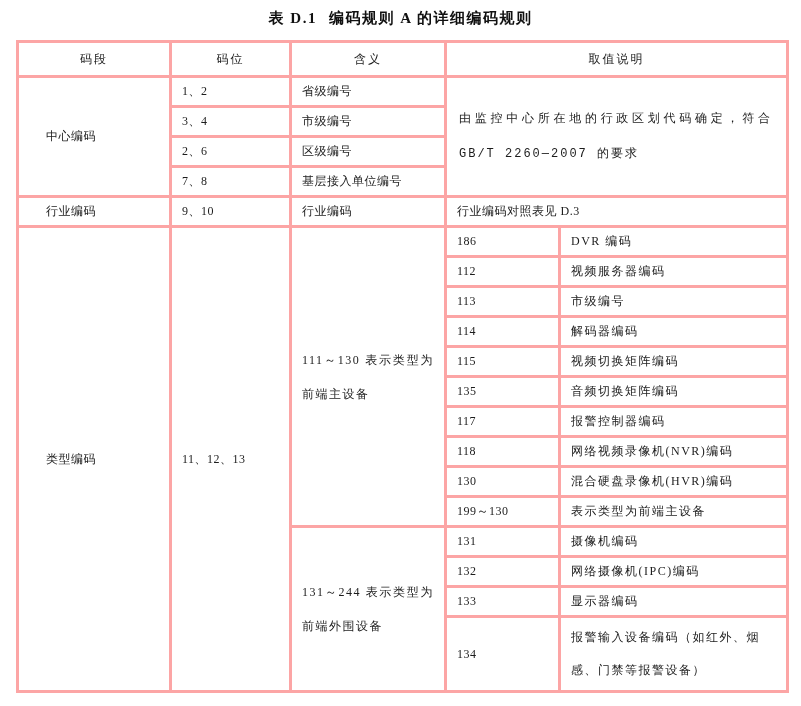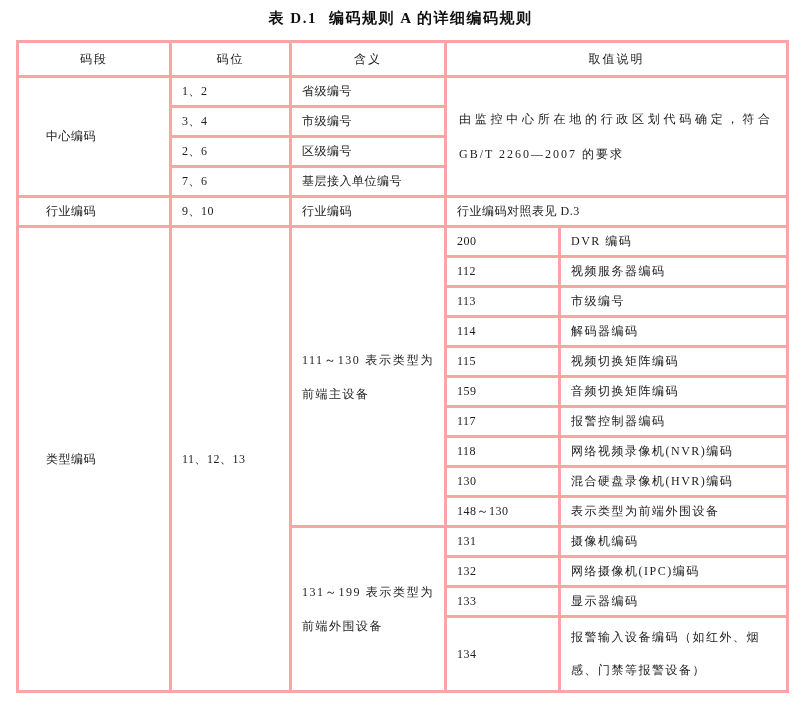--- a/index.html
+++ b/index.html
@@ -51,20 +51,21 @@
     text-align: justify;
     letter-spacing: 1.5px;
     padding-right: 10px;
   }
   td.note {
     line-height: 35px;
     text-align: justify;
     letter-spacing: 2px;
     padding-left: 12px;
     padding-right: 14px;
+    font-family: Liberation Mono, monospace;
   }
   td.desc { letter-spacing: 1.5px; }
   td.desc-wrap {
     line-height: 33px;
     letter-spacing: 1.5px;
     padding-right: 10px;
     margin-top: 48px;
   }
 </style>
 </head>
@@ -100,77 +101,77 @@
       </tr>
       <tr>
         <td>3、4</td>
         <td>市级编号</td>
       </tr>
       <tr>
         <td>2、6</td>
         <td>区级编号</td>
       </tr>
       <tr>
-        <td>7、6</td>
+        <td>7、8</td>
         <td>基层接入单位编号</td>
       </tr>
 
       <tr>
         <td class="seg">行业编码</td>
         <td>9、10</td>
         <td>行业编码</td>
         <td colspan="2">行业编码对照表见 D.3</td>
       </tr>
 
       <tr>
         <td class="seg" rowspan="14">类型编码</td>
         <td rowspan="14">11、12、13</td>
         <td class="wrap" rowspan="10">111～130 表示类型为前端主设备</td>
-        <td>200</td>
+        <td>186</td>
         <td class="desc">DVR 编码</td>
       </tr>
       <tr>
         <td>112</td>
         <td class="desc">视频服务器编码</td>
       </tr>
       <tr>
         <td>113</td>
         <td class="desc">市级编号</td>
       </tr>
       <tr>
         <td>114</td>
         <td class="desc">解码器编码</td>
       </tr>
       <tr>
         <td>115</td>
         <td class="desc">视频切换矩阵编码</td>
       </tr>
       <tr>
-        <td>159</td>
+        <td>135</td>
         <td class="desc">音频切换矩阵编码</td>
       </tr>
       <tr>
         <td>117</td>
         <td class="desc">报警控制器编码</td>
       </tr>
       <tr>
         <td>118</td>
         <td class="desc">网络视频录像机(NVR)编码</td>
       </tr>
       <tr>
         <td>130</td>
         <td class="desc">混合硬盘录像机(HVR)编码</td>
       </tr>
       <tr>
-        <td>148～130</td>
-        <td class="desc">表示类型为前端外围设备</td>
+        <td>199～130</td>
+        <td class="desc">表示类型为前端主设备</td>
       </tr>
 
       <tr>
-        <td class="wrap" rowspan="4">131～199 表示类型为前端外围设备</td>
+        <td class="wrap" rowspan="4">131～244 表示类型为前端外围设备</td>
         <td>131</td>
         <td class="desc">摄像机编码</td>
       </tr>
       <tr>
         <td>132</td>
         <td class="desc">网络摄像机(IPC)编码</td>
       </tr>
       <tr>
         <td>133</td>
         <td class="desc">显示器编码</td>

